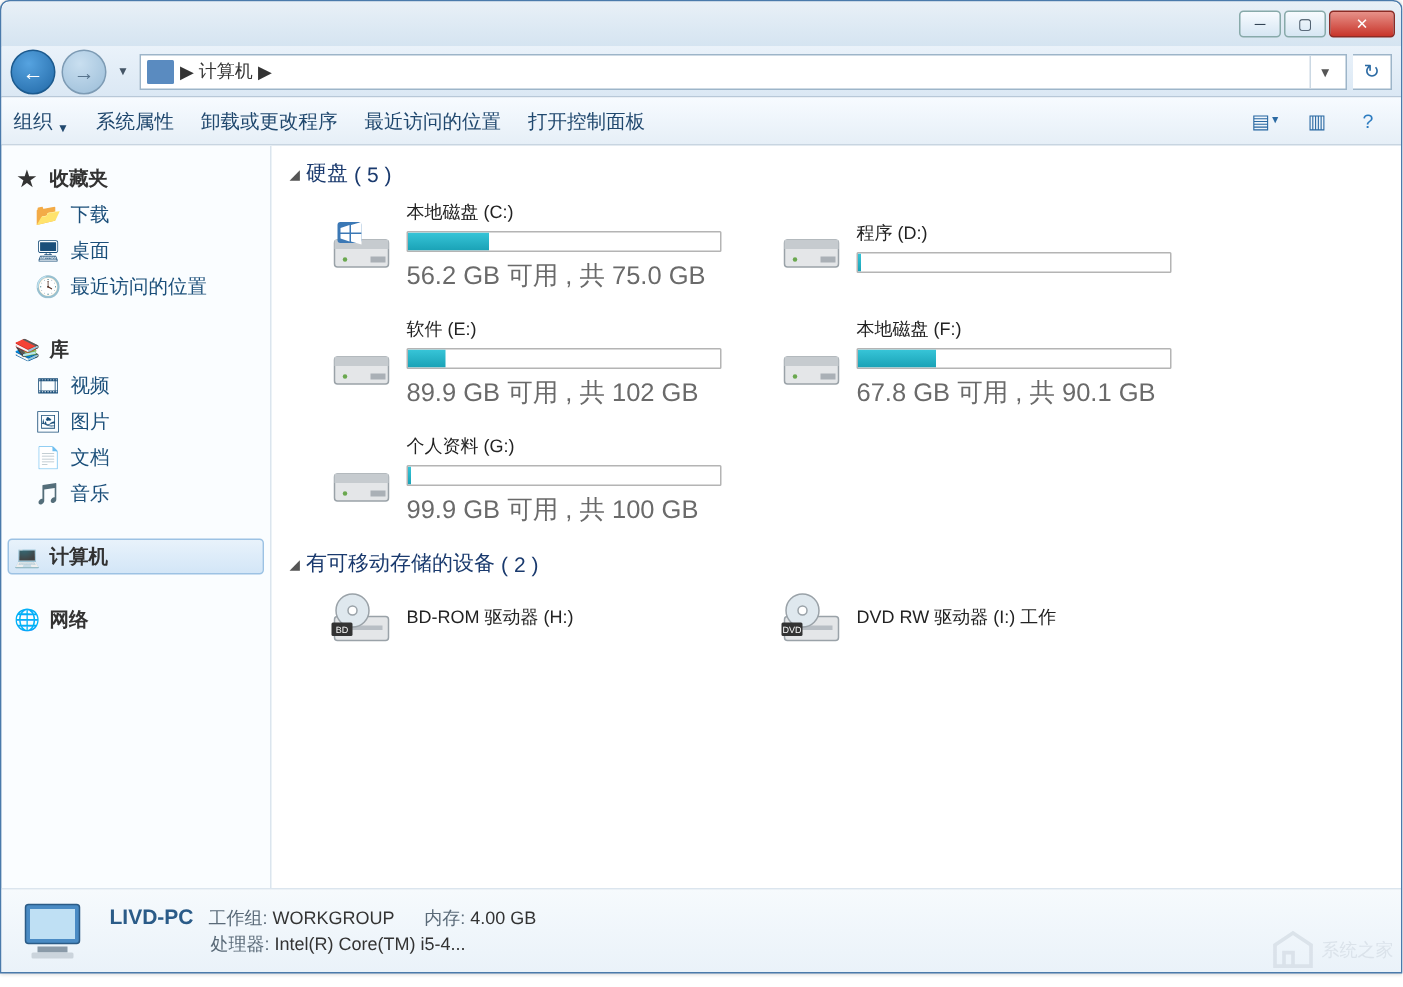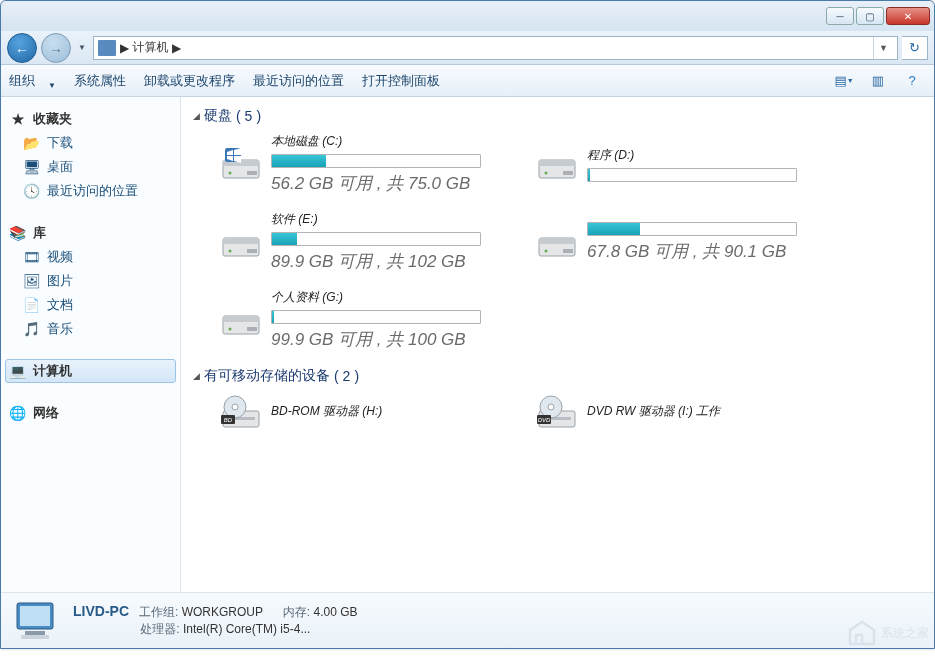--- a/index.html
+++ b/index.html
@@ -15,38 +15,38 @@
 .nav-round.fwd { background: radial-gradient(circle at 40% 30%, #c9dff0, #9bbdd8); border-color: #7d9bb4; color: #58748d; }
 .nav-dd { width: 14px; height: 28px; display: flex; align-items: center; justify-content: center; color: #456; font-size: 8px; }
 .breadcrumb { flex: 1; height: 24px; border: 1px solid #9db5c9; background: #fff; display: flex; align-items: center; padding: 0 4px; font-size: 12px; color: #333; }
 .bc-icon { width: 18px; height: 16px; background: #5a8bc0; margin-right: 4px; display: inline-block; border-radius: 1px; }
 .bc-drop { width: 20px; text-align: center; color: #555; font-size: 9px; border-left: 1px solid #cbd8e3; height: 100%; display: flex; align-items: center; justify-content: center; }
 .refresh-btn { width: 26px; height: 24px; border: 1px solid #9db5c9; border-left: none; background: #fff; display: flex; align-items: center; justify-content: center; color: #2b6aa3; font-size: 13px; }
 .search { width: 270px; height: 24px; border: 1px solid #9db5c9; background: #fff; display: flex; align-items: center; padding: 0 6px; margin-left: 6px; color: #8a9aa8; font-style: italic; }
 .search .mag { margin-left: auto; color: #5a7a9a; font-style: normal; }
 
 .toolbar { height: 32px; background: linear-gradient(#f7fbff,#e6eff7); border-bottom: 1px solid #c8d5e1; display: flex; align-items: center; padding: 0 8px; gap: 18px; color: #20486e; font-size: 13px; }
-.tb-item { display: flex; align-items: flex-end; gap: 13px; }
+.tb-item { display: flex; align-items: flex-end; gap: 3px; }
 .tb-right { margin-left: auto; display: flex; align-items: center; gap: 6px; }
 .icon-btn { width: 28px; height: 22px; border: 1px solid transparent; border-radius: 2px; display: flex; align-items: center; justify-content: center; color: #2b6aa3; font-size: 13px; }
 
 .body { flex: 1; display: flex; overflow: hidden; }
 .sidebar { width: 180px; border-right: 1px solid #dbe5ee; padding: 10px 4px; overflow-y: auto; background: #fafdff; }
 .sb-group { margin-bottom: 18px; }
 .sb-item { display: flex; align-items: center; gap: 6px; padding: 3px 4px 3px 18px; color: #1b4f7a; font-size: 13px; cursor: default; }
 .sb-item.header { padding-left: 4px; font-weight: bold; color: #333; }
 .sb-item.selected { background: linear-gradient(#e8f2fb,#d3e6f7); border: 1px solid #9cc2e4; border-radius: 3px; padding: 2px 3px 2px 17px; }
 .sb-item.header.selected { padding-left: 3px; }
 .sb-ico { width: 18px; height: 16px; display: inline-flex; align-items: center; justify-content: center; font-size: 14px; }
 
 .content { flex: 1; overflow-y: auto; padding: 6px 12px; }
 .group { margin-bottom: 8px; }
 .group-hdr { display: flex; align-items: center; gap: 4px; color: #1a3a6e; font-size: 14px; padding: 4px 0; }
 .group-hdr .tri { font-size: 9px; color: #555; }
-.drives { display: flex; flex-wrap: wrap; gap: 8px 36px; padding-left: 22px; font-style: italic; }
+.drives { display: flex; flex-wrap: wrap; gap: 8px 20px; padding-left: 22px; }
 .drive { width: 280px; display: flex; align-items: center; gap: 8px; padding: 4px; }
 .drive-ico { width: 44px; height: 40px; display: flex; align-items: center; justify-content: center; }
 .drive-info { flex: 1; }
 .drive-label { font-size: 12px; color: #222; margin-bottom: 4px; }
 .bar { width: 210px; height: 14px; border: 1px solid #b4b4b4; background: #fff; border-radius: 1px; overflow: hidden; }
 .bar-fill { height: 100%; background: linear-gradient(#37c5d8,#1aa2b6); }
 .drive-status { font-size: 17px; color: #6a6a6a; margin-top: 4px; }
 
 .details { height: 56px; border-top: 1px solid #dbe5ee; background: linear-gradient(#f6fafd,#eaf2f9); display: flex; align-items: center; padding: 4px 10px; gap: 14px; font-size: 12px; color: #333; }
 .det-ico { width: 48px; height: 44px; }
@@ -219,20 +219,21 @@
               <div class="drive-ico">
                 <svg class="hd-svg" viewBox="0 0 44 36">
     <rect x="4" y="14" width="36" height="18" rx="2" fill="#e4e6e8" stroke="#9aa2a8"></rect>
     <rect x="4" y="14" width="36" height="6" fill="#c6cbcf"></rect>
     <circle cx="11" cy="27" r="1.5" fill="#6aa84f"></circle>
     <rect x="28" y="25" width="10" height="4" fill="#aab0b6"></rect>
 
   </svg>
               </div>
     <div class="drive-info">
+      <div class="drive-label">本地磁盘 (F:)</div>
       <div class="bar">
                   <div class="bar-fill" style="width:25%"></div>
                 </div>
       <div class="drive-status">67.8 GB 可用 , 共 90.1 GB</div>
     </div>
             </div>
             <div class="drive">
               <div class="drive-ico">
                 <svg class="hd-svg" viewBox="0 0 44 36">
     <rect x="4" y="14" width="36" height="18" rx="2" fill="#e4e6e8" stroke="#9aa2a8"></rect>

